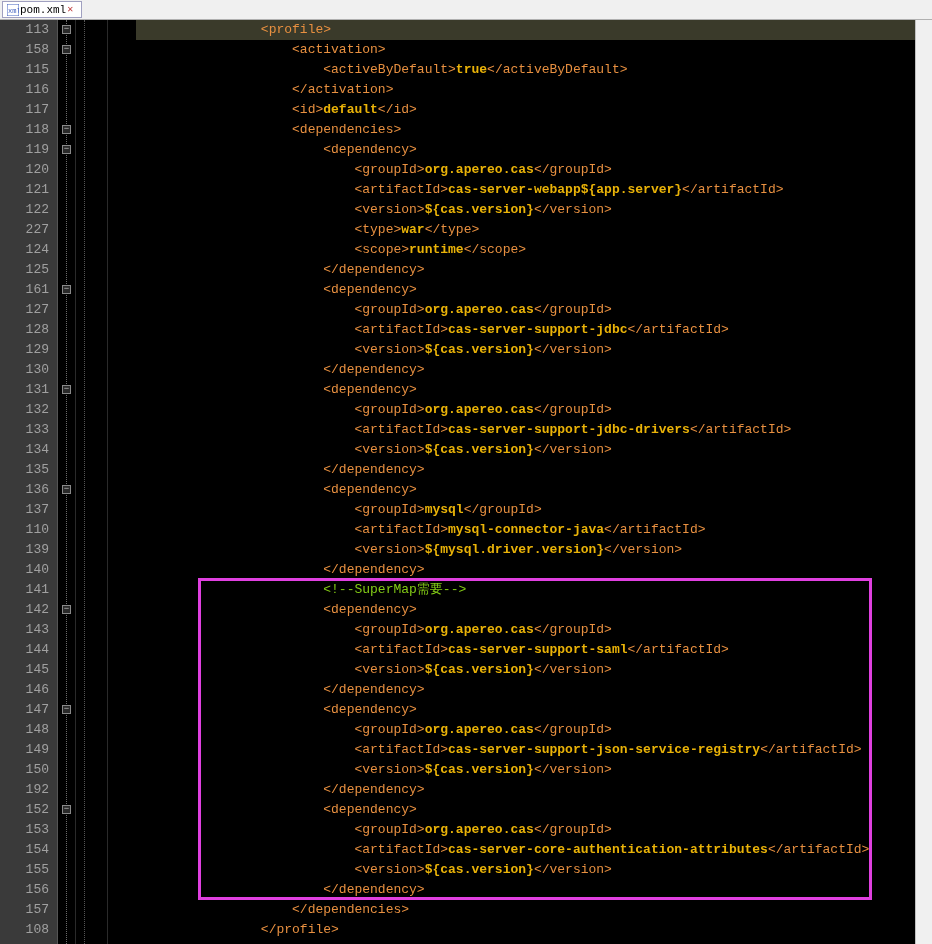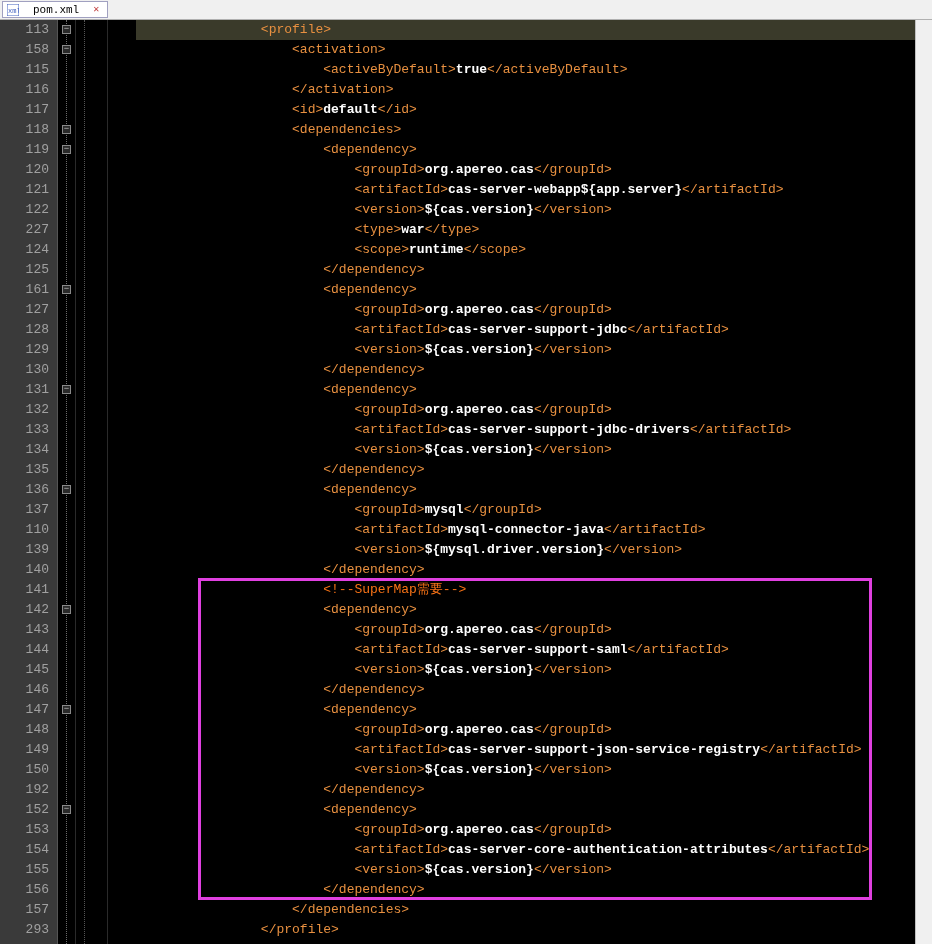--- a/index.html
+++ b/index.html
@@ -19,21 +19,21 @@
     align-items: center;
     padding-left: 2px;
   }
   .tab {
     display: flex;
     align-items: center;
     background: #ffffff;
     border: 1px solid #a0a0c0;
     padding: 1px 4px;
     font-size: 11px;
-    gap: 14px;
+    gap: 1px;
     height: 17px;
   }
   .tab-icon {
     width: 12px;
     height: 12px;
     display: inline-flex;
     align-items: center;
     justify-content: center;
   }
   .tab-close {
@@ -108,22 +108,22 @@
     color: #e0e0e0;
     line-height: 20px;
     font-size: 13px;
     white-space: pre;
     position: relative;
     padding-left: 4px;
   }
   .code .row { height: 20px; position: relative; margin-left: 24px; }
   .code .row.hl { background: #3a3a2a; }
   .tag { color: #e89040; }
-  .txt { color: #ffffff; font-weight: bold; }
-  .cmt { color: #f97316; }
+  .txt { color: #eab308; font-weight: bold; }
+  .cmt { color: #84cc16; }
   .highlight-box {
     position: absolute;
     border: 3px solid #e040e0;
     pointer-events: none;
     z-index: 10;
   }
   .scrollbar-v {
     width: 17px;
     background: #f0f0f0;
     border-left: 1px solid #c0c0c0;
@@ -186,21 +186,21 @@
       <div class="ln">148</div>
       <div class="ln">149</div>
       <div class="ln">150</div>
       <div class="ln">192</div>
       <div class="ln">152</div>
       <div class="ln">153</div>
       <div class="ln">154</div>
       <div class="ln">155</div>
       <div class="ln">156</div>
       <div class="ln">157</div>
-      <div class="ln">293</div>
+      <div class="ln">108</div>
     </div>
   <div class="fold-col" id="foldcol">
     <div class="fold-line"></div>
   <div class="fold-mark" style="top: 5px;">−</div>
       <div class="fold-mark" style="top: 25px;">−</div>
       <div class="fold-mark" style="top: 105px;">−</div>
       <div class="fold-mark" style="top: 125px;">−</div>
       <div class="fold-mark" style="top: 265px;">−</div>
       <div class="fold-mark" style="top: 365px;">−</div>
       <div class="fold-mark" style="top: 465px;">−</div>

